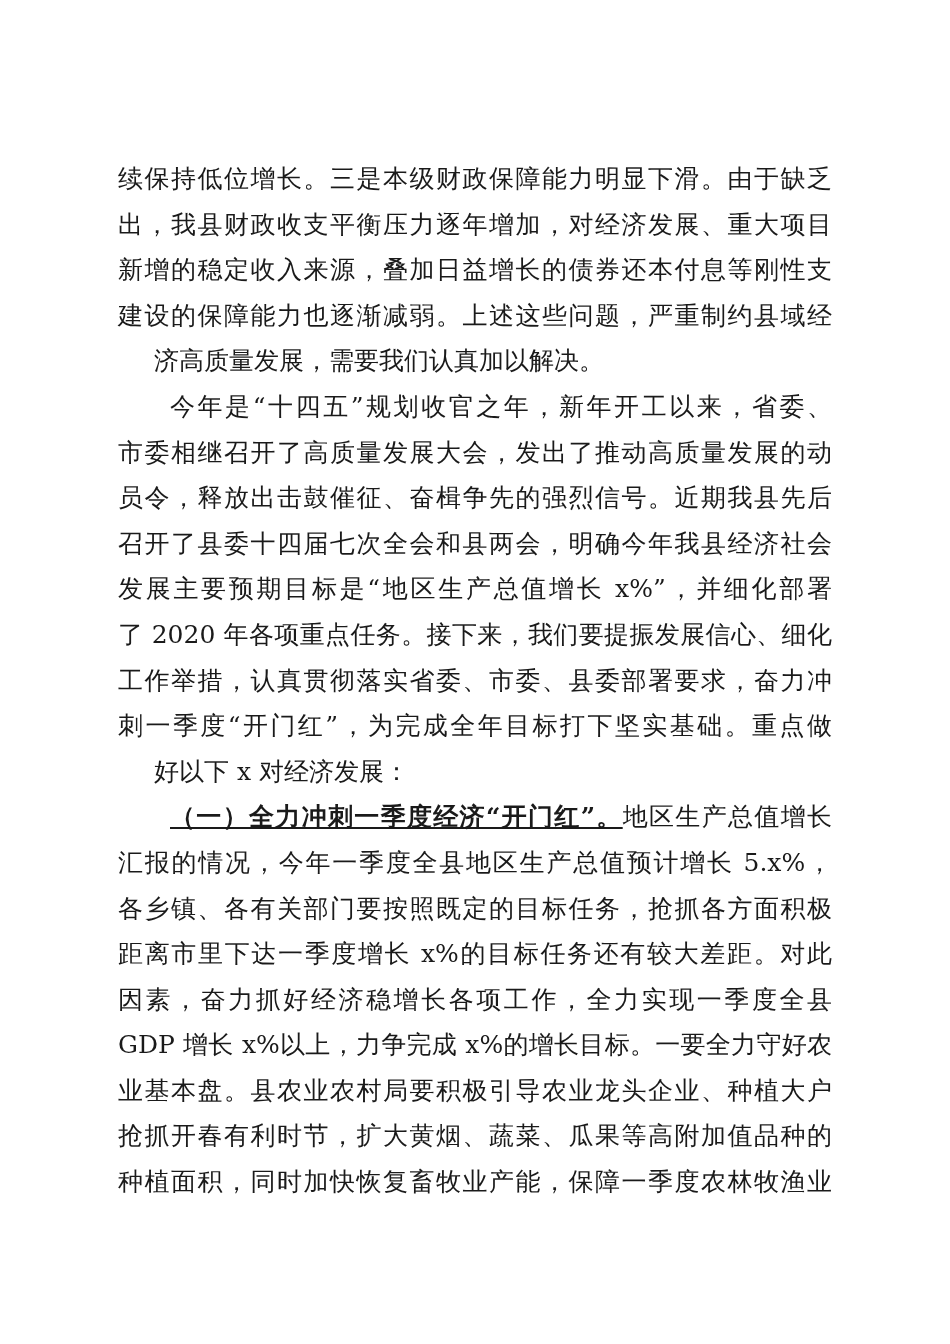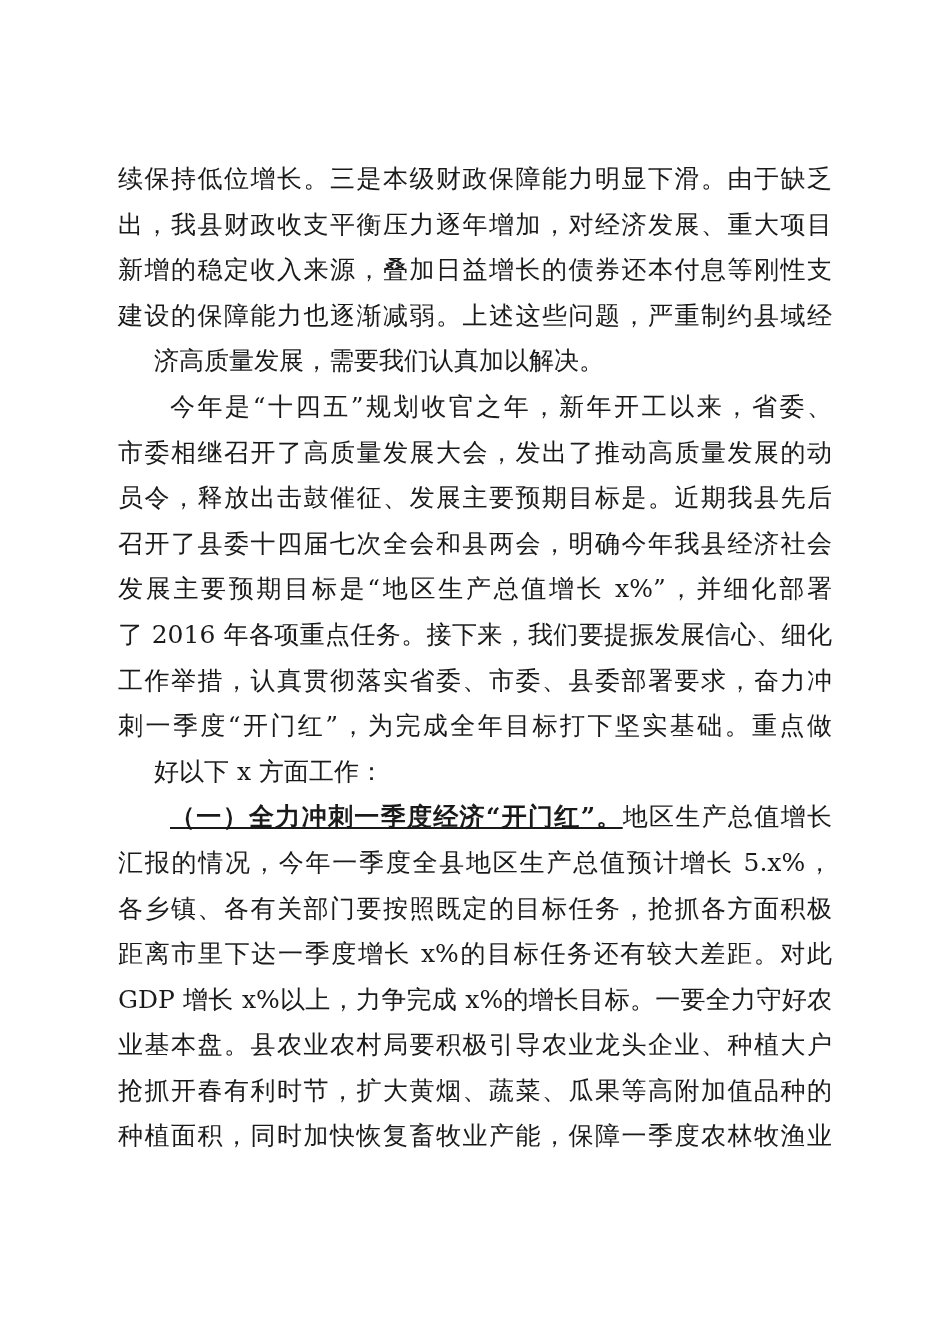--- a/index.html
+++ b/index.html
@@ -60,34 +60,35 @@
       <div class="line">续保持低位增长。三是本级财政保障能力明显下滑。由于缺乏</div>
       <div class="line">出，我县财政收支平衡压力逐年增加，对经济发展、重大项目</div>
       <div class="line">新增的稳定收入来源，叠加日益增长的债券还本付息等刚性支</div>
       <div class="line">建设的保障能力也逐渐减弱。上述这些问题，严重制约县域经</div>
       <div class="line last">济高质量发展，需要我们认真加以解决。</div>
     </div>
 
     <div>
       <div class="line indent">今年是“十四五”规划收官之年，新年开工以来，省委、</div>
       <div class="line">市委相继召开了高质量发展大会，发出了推动高质量发展的动</div>
-      <div class="line">员令，释放出击鼓催征、发展主要预期目标是。近期我县先后</div>
+      <div class="line">员令，释放出击鼓催征、奋楫争先的强烈信号。近期我县先后</div>
       <div class="line">召开了县委十四届七次全会和县两会，明确今年我县经济社会</div>
       <div class="line">发展主要预期目标是“地区生产总值增长 x%”，并细化部署</div>
-      <div class="line">了 2016 年各项重点任务。接下来，我们要提振发展信心、细化</div>
+      <div class="line">了 2020 年各项重点任务。接下来，我们要提振发展信心、细化</div>
       <div class="line">工作举措，认真贯彻落实省委、市委、县委部署要求，奋力冲</div>
       <div class="line">刺一季度“开门红”，为完成全年目标打下坚实基础。重点做</div>
-      <div class="line last">好以下 x 方面工作：</div>
+      <div class="line last">好以下 x 对经济发展：</div>
     </div>
 
     <div>
       <div class="line indent"><span class="bold">（一）全力冲刺一季度经济“开门红”。</span><span>地区生产总值增长</span></div>
       <div class="line">汇报的情况，今年一季度全县地区生产总值预计增长 5.x%，</div>
       <div class="line">各乡镇、各有关部门要按照既定的目标任务，抢抓各方面积极</div>
       <div class="line">距离市里下达一季度增长 x%的目标任务还有较大差距。对此</div>
+      <div class="line">因素，奋力抓好经济稳增长各项工作，全力实现一季度全县</div>
       <div class="line">GDP 增长 x%以上，力争完成 x%的增长目标。一要全力守好农</div>
       <div class="line">业基本盘。县农业农村局要积极引导农业龙头企业、种植大户</div>
       <div class="line">抢抓开春有利时节，扩大黄烟、蔬菜、瓜果等高附加值品种的</div>
       <div class="line">种植面积，同时加快恢复畜牧业产能，保障一季度农林牧渔业</div>
     </div>
 
   </div>
 </div>
 
 </body></html>

